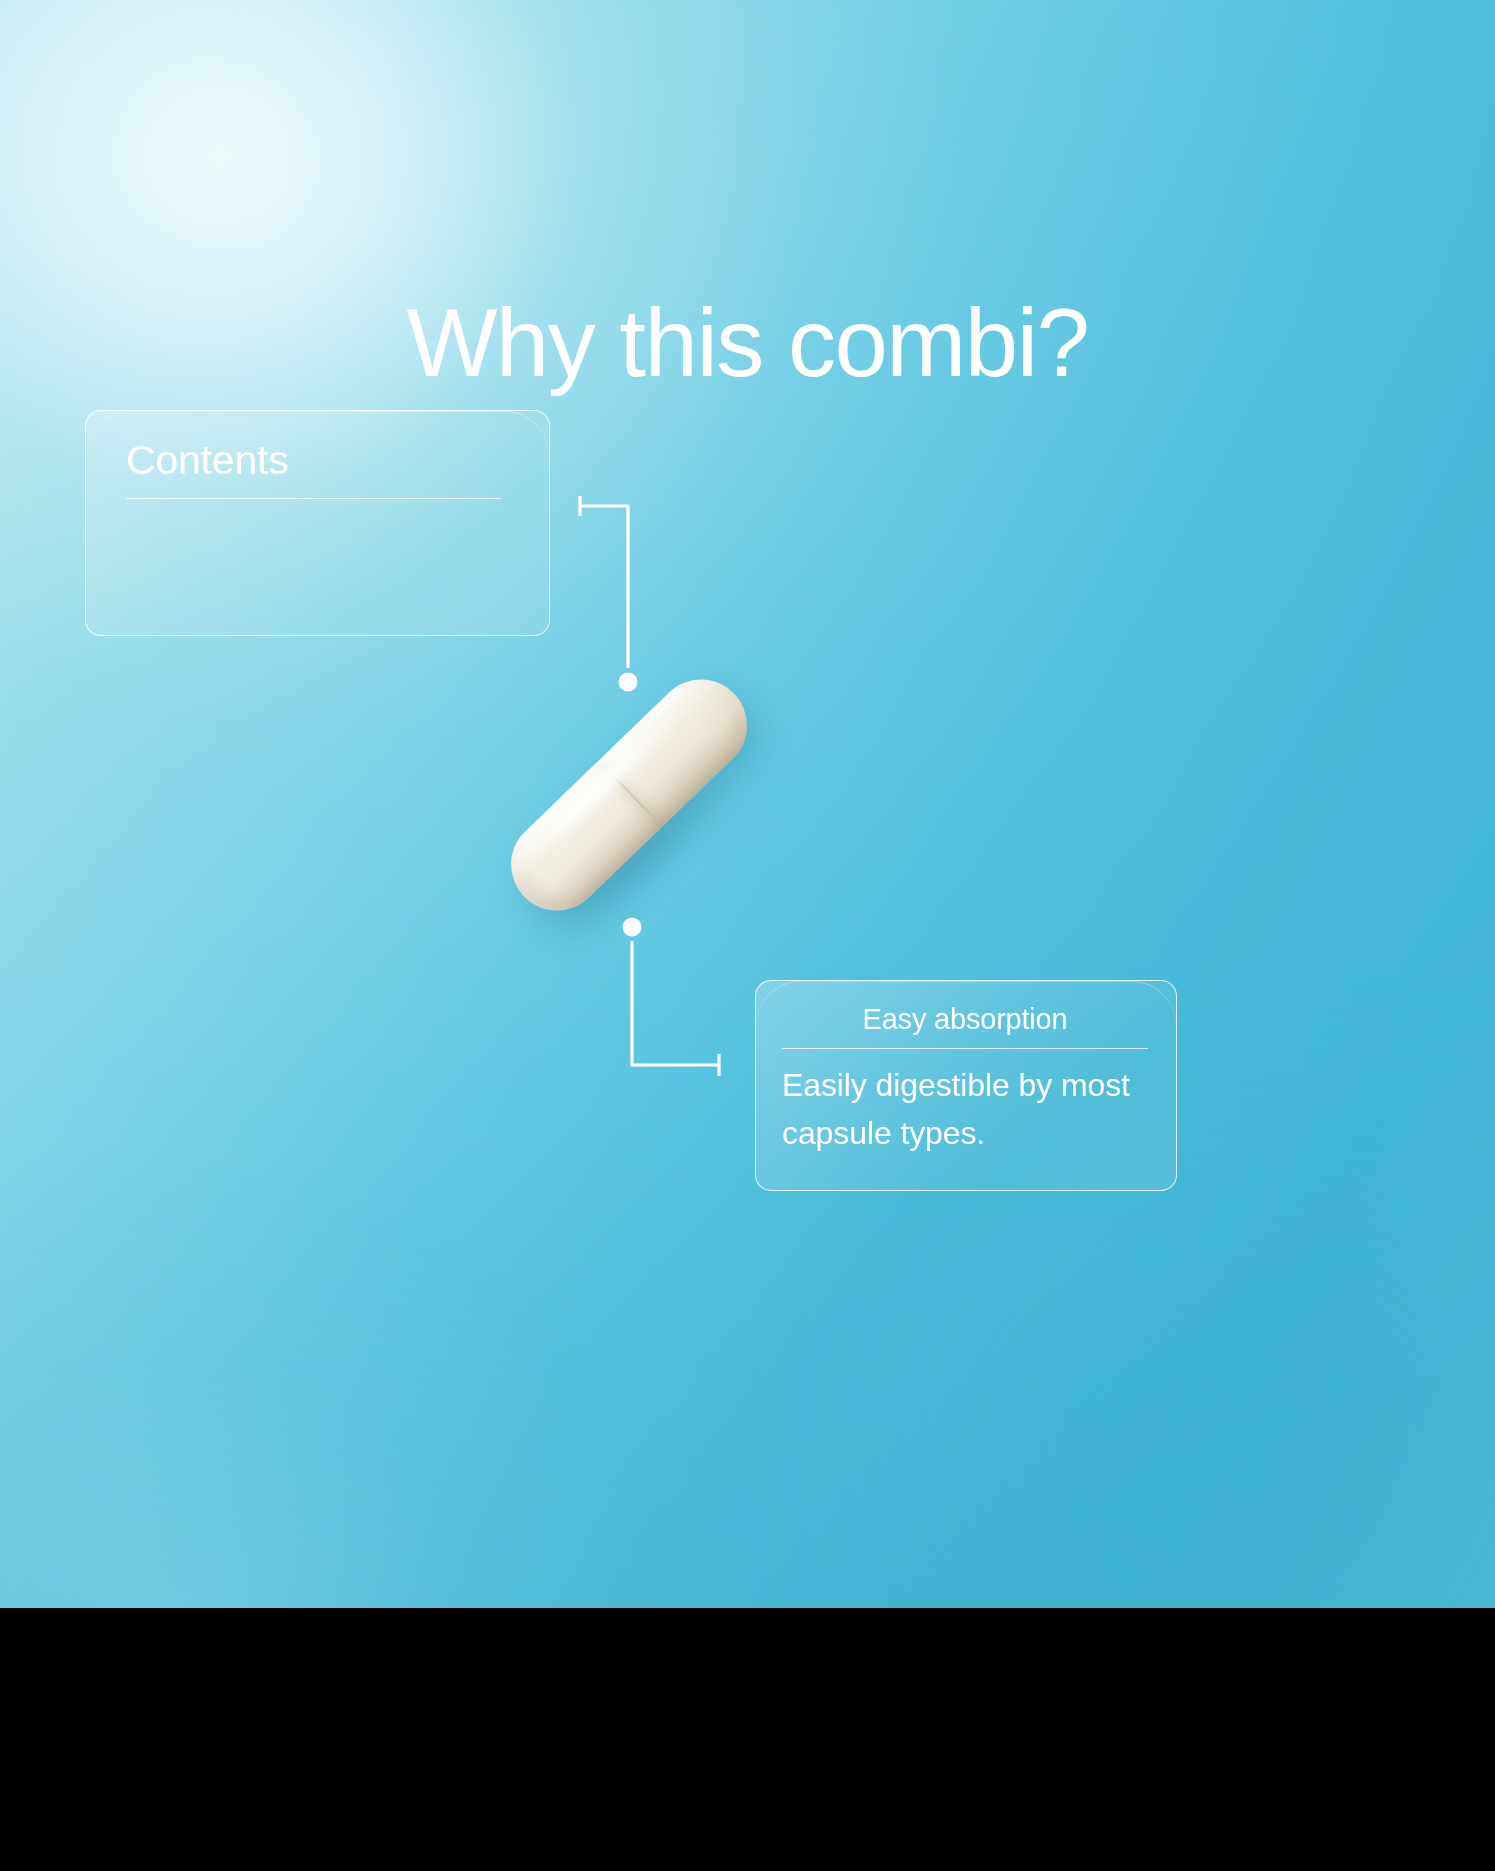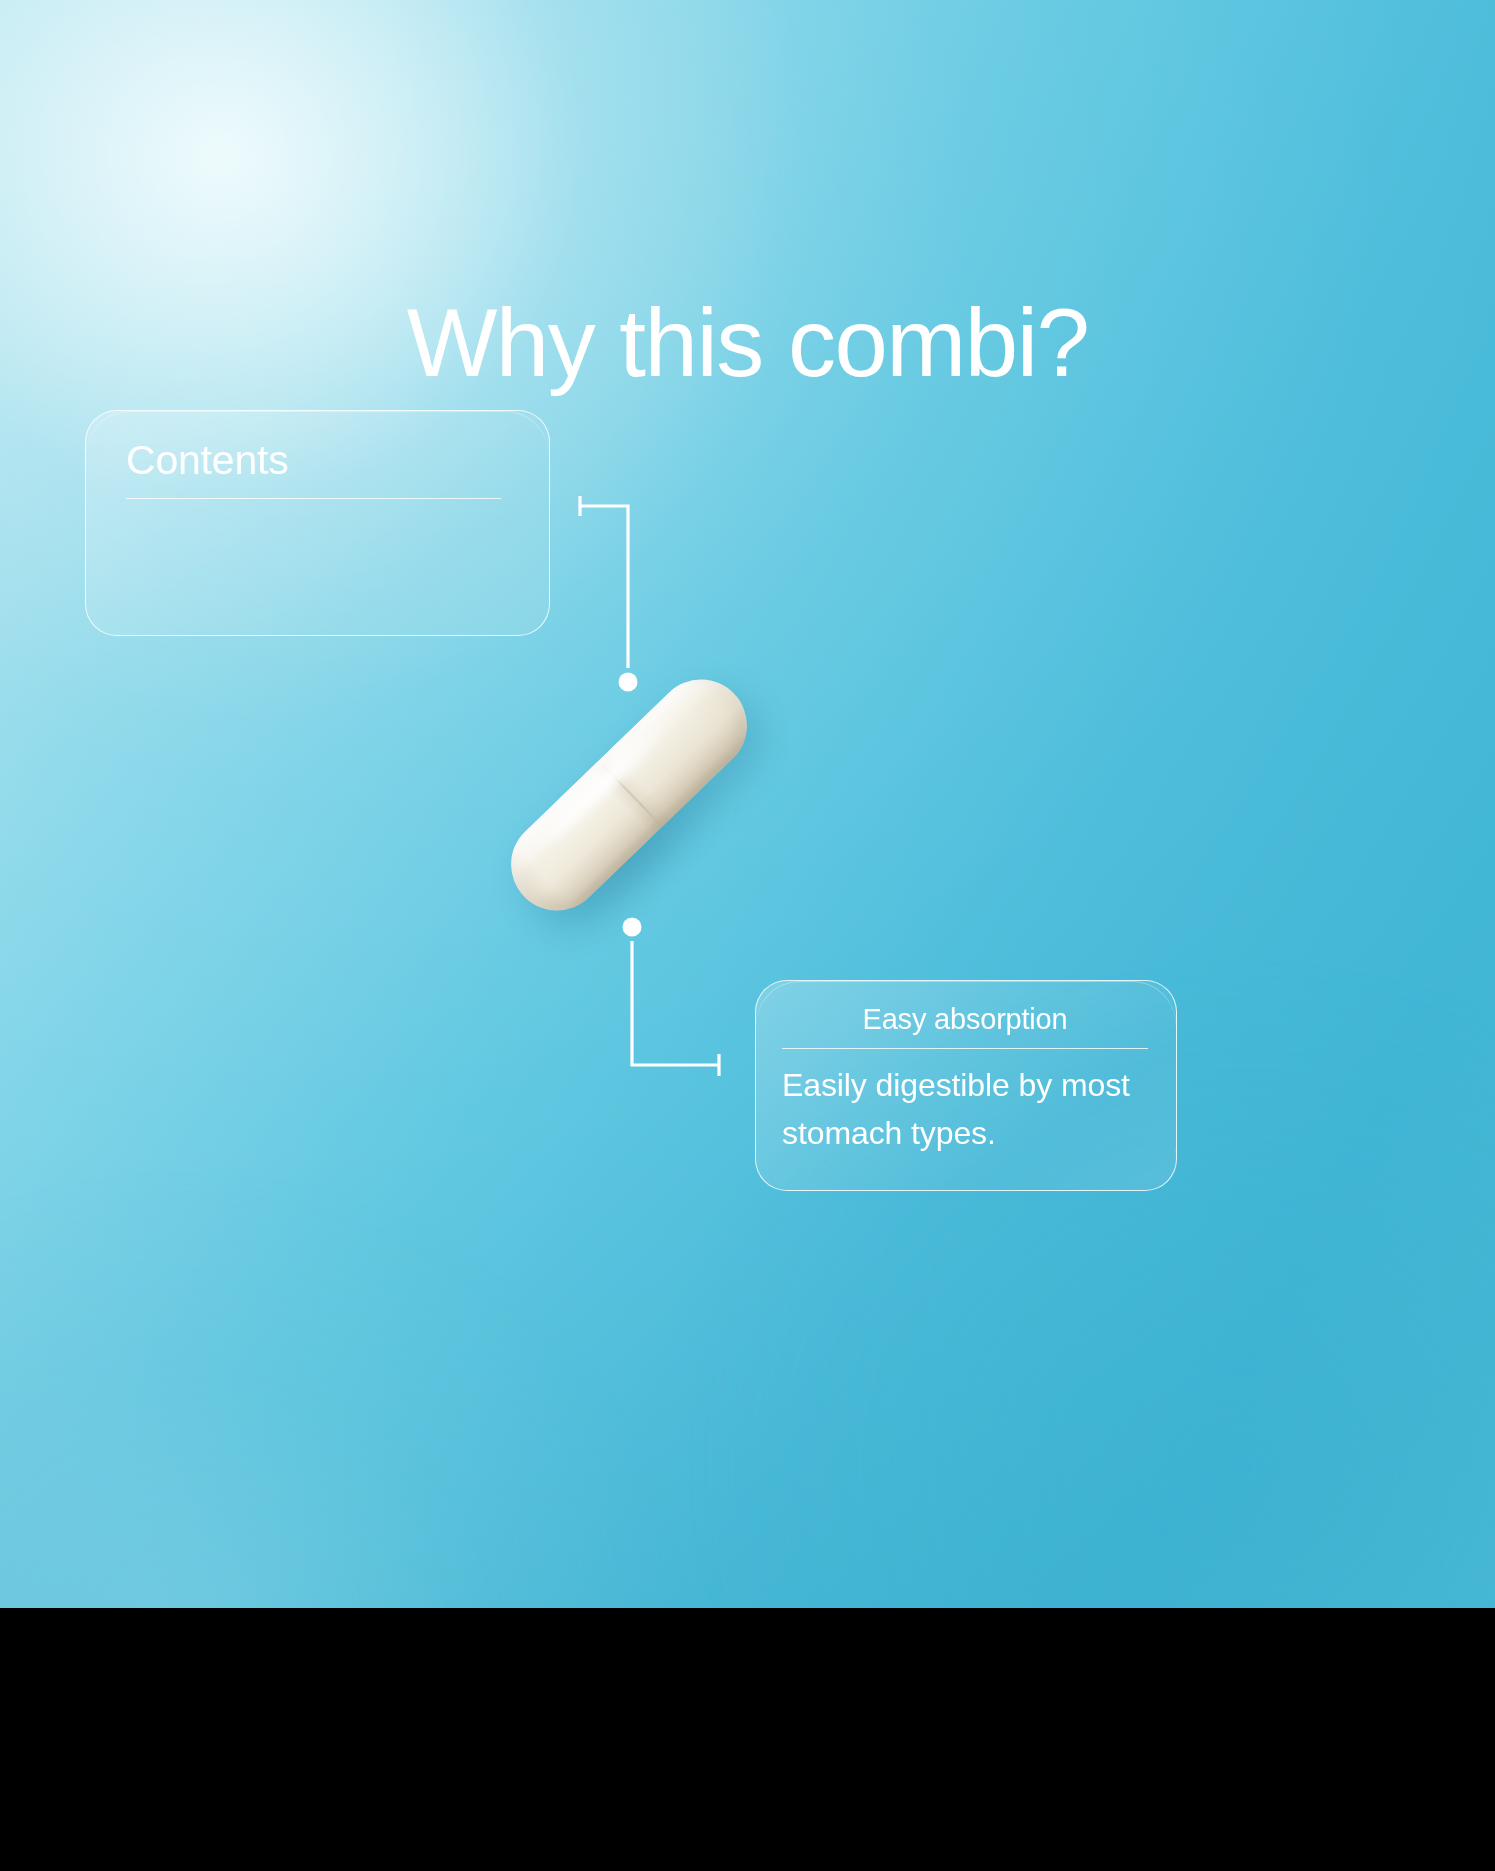--- a/index.html
+++ b/index.html
@@ -91,21 +91,21 @@
     line-height: 1.06;
     font-weight: 300;
     letter-spacing: -1.5px;
     white-space: nowrap;
   }
 
   
   .card {
     position: absolute;
     box-sizing: border-box;
-    border-radius: 32px;
+    border-radius: 16px;
     border: 1.6px solid rgba(255,255,255,0.82);
     background:
       linear-gradient(143deg,
         rgba(255,255,255,0.24) 0%,
         rgba(255,255,255,0.13) 40%,
         rgba(255,255,255,0.06) 72%,
         rgba(255,255,255,0.11) 100%);
     overflow: hidden;
     padding-left: 24px;
   }
@@ -301,18 +301,18 @@
       <div class="card-rule"></div>
     </div>
   </div>
 
   <div class="card" id="card-absorption">
     <div class="card-inner">
       <div class="card-title">Easy absorption</div>
       <div class="card-rule"></div>
       <div class="card-body">
         <div>Easily digestible by most</div>
-        <div>stomach types.</div>
+        <div>capsule types.</div>
       </div>
     </div>
   </div>
 
 </div>
 
 </body></html>

